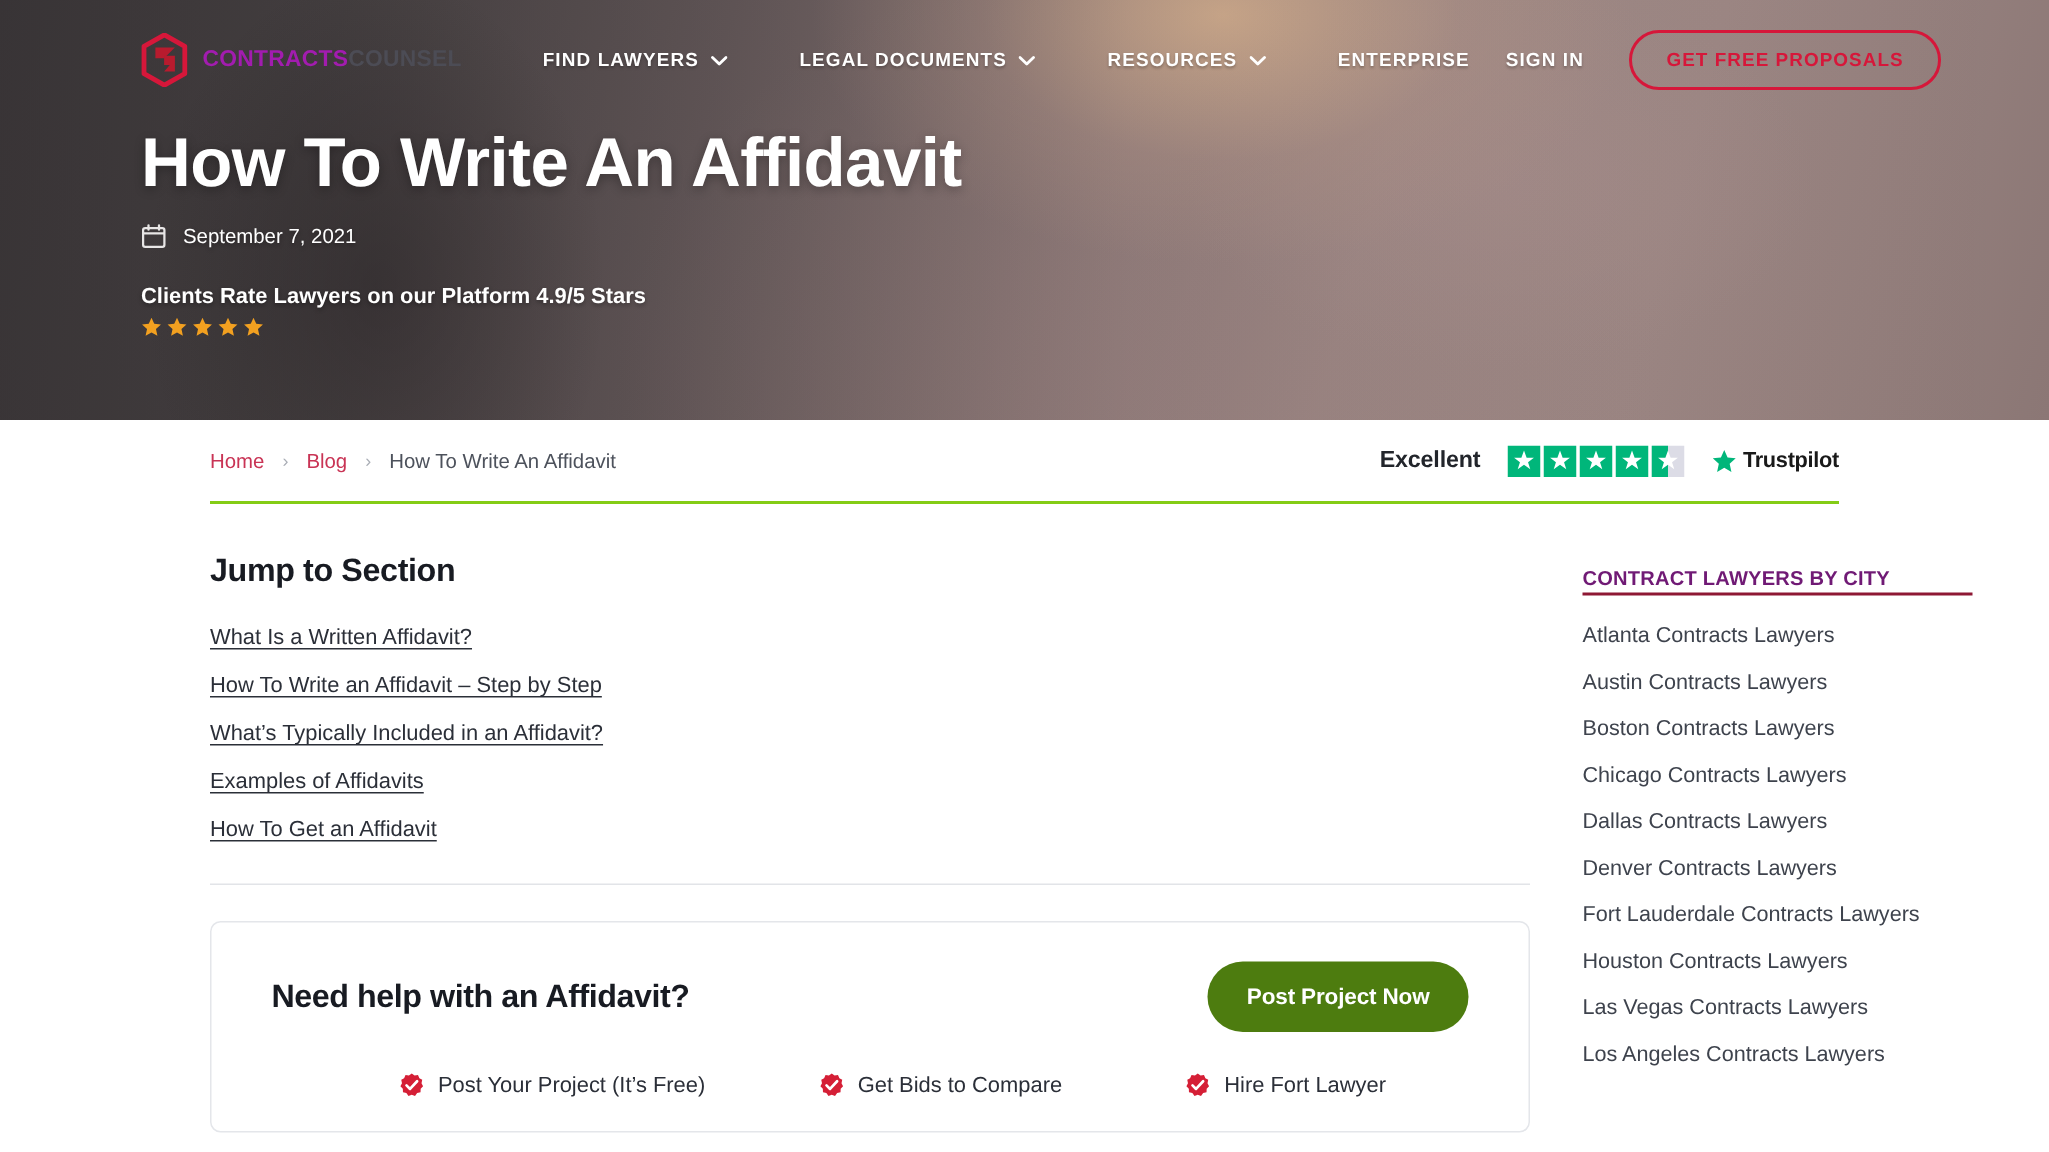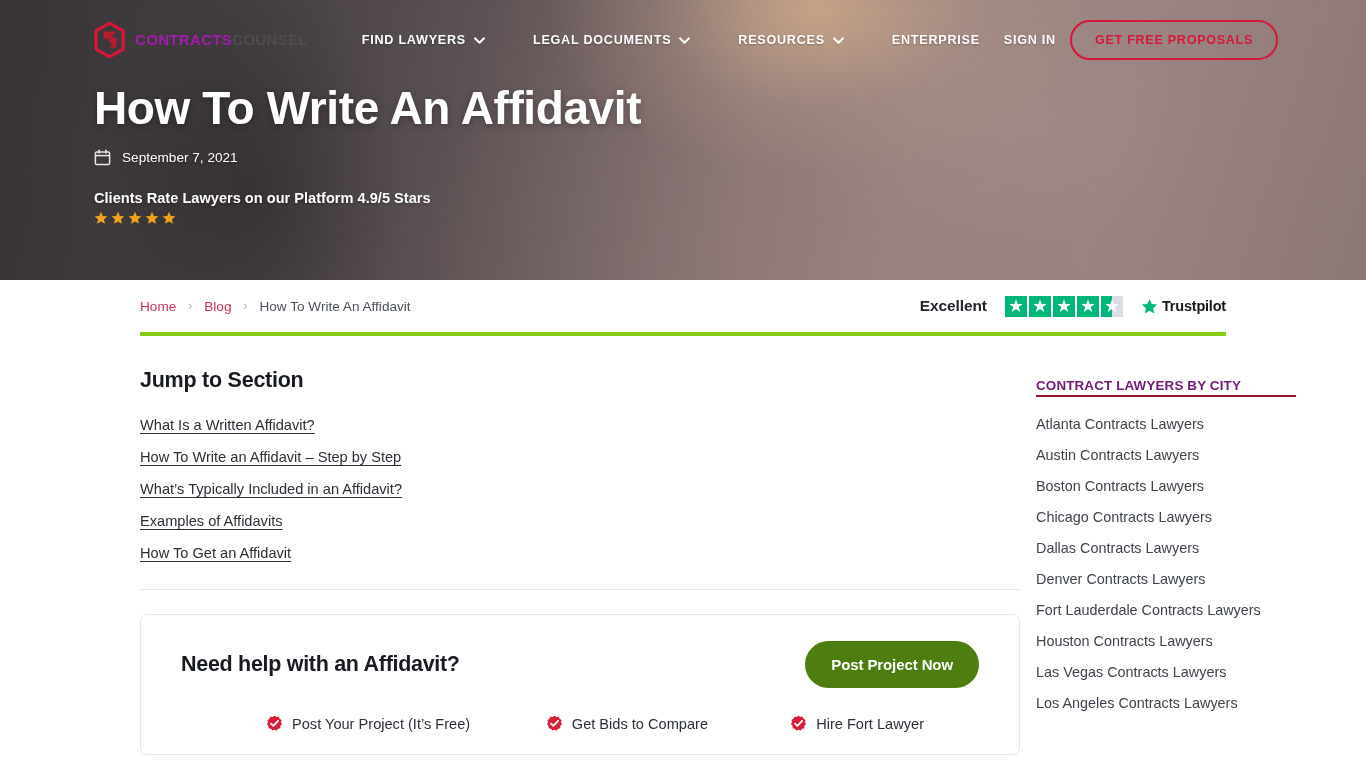--- a/index.html
+++ b/index.html
@@ -84,21 +84,21 @@
     white-space: nowrap;
     cursor: pointer;
     text-shadow: 0 1px 2px rgba(0,0,0,0.28);
   }
   .caret { display: block; width: 11px; height: 7px; }
 
   .nav-right {
     margin-left: auto;
     display: flex;
     align-items: center;
-    gap: 14px;
+    gap: 30px;
   }
   .signin {
     color: #ffffff;
     font-size: 12.6px;
     font-weight: bold;
     letter-spacing: 0.75px;
     cursor: pointer;
     white-space: nowrap;
     text-shadow: 0 1px 2px rgba(0,0,0,0.28);
   }
@@ -159,40 +159,40 @@
 
   
   .page {
     width: 1366px;
     padding: 0 140px;
   }
   .bread-row {
     display: flex;
     align-items: center;
     height: 56px;
-    border-bottom: 4px solid #84cc16;
+    border-bottom: 2px solid #84cc16;
   }
   .crumbs { display: flex; align-items: center; gap: 12px; }
   .crumb-link {
     color: #c93455;
     font-size: 13.6px;
     text-decoration: none;
     cursor: pointer;
   }
   .crumb-sep { color: #a9adb5; font-size: 12px; }
   .crumb-current { color: #4d525c; font-size: 13.6px; }
 
   .tp { margin-left: auto; display: flex; align-items: center; gap: 18px; }
   .tp-label { font-size: 15.5px; font-weight: bold; color: #22252b; letter-spacing: -0.1px; }
   .tp-stars { display: flex; gap: 2px; }
   .tp-box { width: 22px; height: 21px; position: relative; display: block; }
   .tp-name { display: flex; align-items: center; gap: 4px; }
   .tp-name-text { font-size: 14.5px; font-weight: bold; color: #191919; letter-spacing: -0.2px; }
 
-  .cols { display: flex; gap: 16px; padding-top: 32px; }
+  .cols { display: flex; gap: 35px; padding-top: 32px; }
   .main-col { width: 880px; flex: none; }
   .side-col { width: 260px; flex: none; padding-top: 10px; }
 
   .jump-title {
     font-size: 21.5px;
     font-weight: bold;
     color: #181b22;
     letter-spacing: -0.25px;
   }
   .jump-list { margin-top: 24px; display: flex; flex-direction: column; gap: 16px; }

